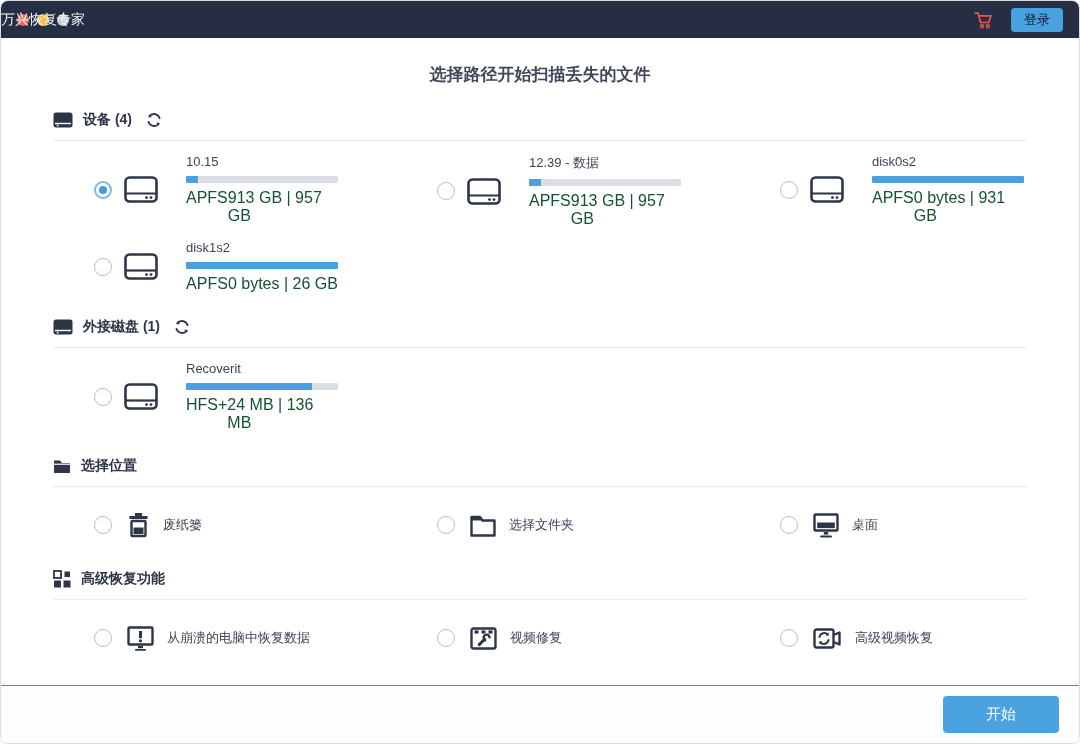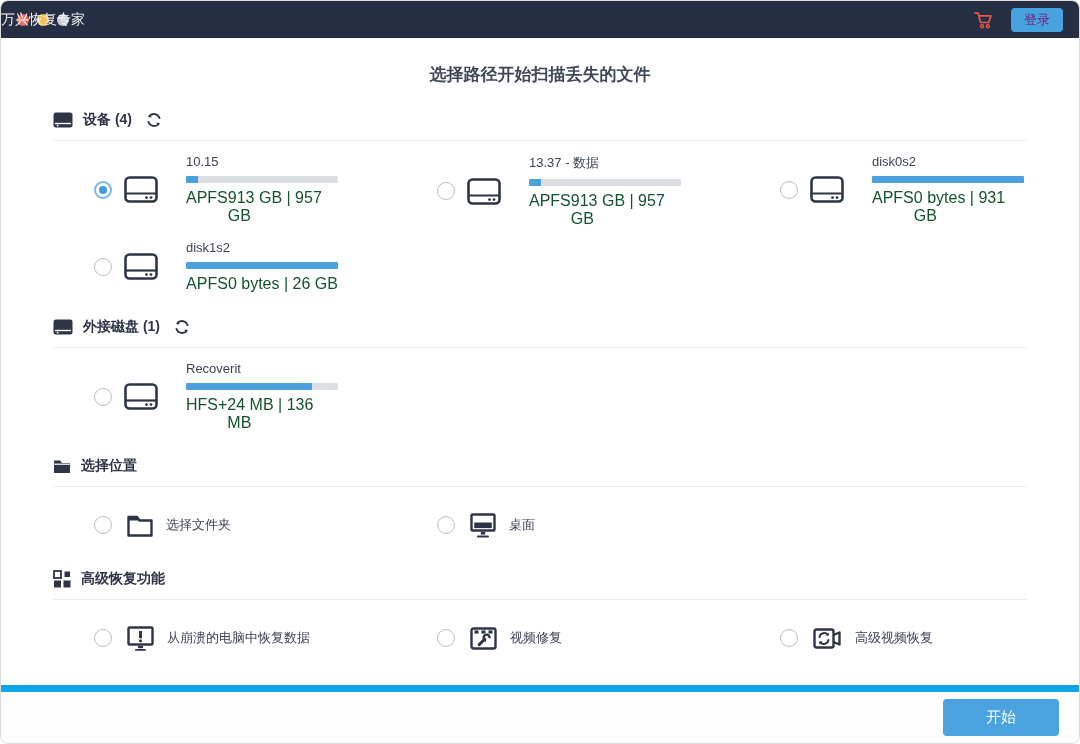--- a/index.html
+++ b/index.html
@@ -11,21 +11,21 @@
   
   .titlebar { height:37px; flex:0 0 37px; background:#252e43; display:flex; align-items:center;
               position:relative; padding:0 16px; }
   .traffic { display:flex; gap:8px; align-items:center; }
   .light { width:12px; height:12px; border-radius:50%; }
   .light.red { background:#ec6a5e; }
   .light.yellow { background:#f5bf4f; }
   .light.gray { background:#c9ccd1; }
   .win-title { position:absolute; left:0; right:0; text-align:left; color:#f2f4f8; font-size:14px; }
   .titlebar-right { margin-left:auto; display:flex; align-items:center; gap:18px; z-index:2; }
-  .login-btn { background:#47a2df; color:#701a75; font-size:13px; border:none; border-radius:4px;
+  .login-btn { background:#47a2df; color:#0f172a; font-size:13px; border:none; border-radius:4px;
                padding:4px 13px; line-height:16px; cursor:pointer; }
 
   
   main { flex:1 1 auto; overflow:hidden; padding:0 52px; }
   .heading { margin-top:25px; text-align:center; font-size:17px; color:#3f4758; font-weight:700; }
 
   section { margin-top:25px; }
   .sec-head { display:flex; align-items:center; gap:10px; }
   .sec-label { font-size:14px; color:#2e3547; font-weight:600; }
   .refresh-btn { margin-left:4px; display:inline-flex; cursor:pointer; background:none; border:none; }
@@ -46,21 +46,21 @@
   .bar { height:7px; background:#dbdfe4; border-radius:1px; overflow:hidden; }
   .bar-fill { height:100%; background:#4aa1dd; }
   .dev-meta { display:flex; justify-content:center; margin-top:6px; font-size:16px; color:#14532d; }
 
   
   .opt-item { display:flex; align-items:center; cursor:pointer; min-height:40px; }
   .opt-icon { margin-left:15px; display:flex; }
   .opt-label { margin-left:13px; font-size:13px; color:#3c4354; }
 
   
-  footer { flex:0 0 58px; border-top:7px solid #0ea5e9; background:#fdfdfe; display:flex;
+  footer { flex:0 0 58px; border-top:1px solid #0ea5e9; background:#fdfdfe; display:flex;
            align-items:center; justify-content:flex-end; padding-right:20px; }
   .start-btn { width:116px; height:37px; background:#4aa2de; border:none; border-radius:4px;
                color:#fff; font-size:15px; cursor:pointer; }
 
   svg { display:block; }
 </style>
 </head>
 <body>
 
 <div class="window">
@@ -139,21 +139,21 @@
           <span class="radio"></span>
           <span class="dev-icon">
             <svg width="34" height="27" viewBox="0 0 34 27">
                   <rect x="1.5" y="1.5" width="31" height="24" rx="4" fill="none" stroke="#2e3547" stroke-width="2.6"></rect>
                   <line x1="1.5" y1="17.5" x2="32.5" y2="17.5" stroke="#2e3547" stroke-width="2.2"></line>
                   <circle cx="22.5" cy="21.6" r="1.4" fill="#2e3547"></circle>
                   <circle cx="27" cy="21.6" r="1.4" fill="#2e3547"></circle>
                 </svg>
           </span>
           <span class="dev-info">
-            <span class="dev-name" style="display:block">13.37 - 数据</span>
+            <span class="dev-name" style="display:block">12.39 - 数据</span>
             <span class="bar" style="display:block">
                   <span class="bar-fill" style="display: block; width: 8%;"></span>
                 </span>
             <span class="dev-meta">
               <span>APFS</span>
               <span>913 GB | 957 GB</span>
             </span>
           </span>
         </div>
           </div>
@@ -263,20 +263,34 @@
           <svg width="18" height="16" viewBox="0 0 18 16">
             <path d="M1 2.5h6l2 2.5h8v10H1z" fill="#2e3547"></path>
             <path d="M1 6.2h16" stroke="#ffffff" stroke-width="1.2"></path>
           </svg>
         </span>
         <span class="sec-label">选择位置</span>
       </div>
       <div class="divider"></div>
 
       <div class="grid3" style="margin-top:18px;">
+        <div class="cell">
+            <div class="opt-item">
+          <span class="radio"></span>
+          <span class="opt-icon">
+            <svg width="23" height="26" viewBox="0 0 23 26">
+              <rect x="8" y="1" width="7" height="3" fill="#2e3547"></rect>
+              <rect x="2.5" y="4" width="18" height="3" fill="#2e3547"></rect>
+              <rect x="4.5" y="9" width="14" height="15" rx="1" fill="none" stroke="#2e3547" stroke-width="2.4"></rect>
+              <rect x="6.5" y="15.5" width="10" height="6.5" fill="#2e3547"></rect>
+            </svg>
+          </span>
+          <span class="opt-label">废纸篓</span>
+        </div>
+          </div>
 
         <div class="cell">
             <div class="opt-item">
           <span class="radio"></span>
           <span class="opt-icon">
             <svg width="26" height="23" viewBox="0 0 26 23">
               <path d="M1.5 3h8.5l2.5 3.5h12v15h-23z" fill="none" stroke="#2e3547" stroke-width="2.4" stroke-linejoin="round"></path>
               <path d="M1.5 3h8.5l2.5 3.5H1.5z" fill="#2e3547"></path>
             </svg>
           </span>

